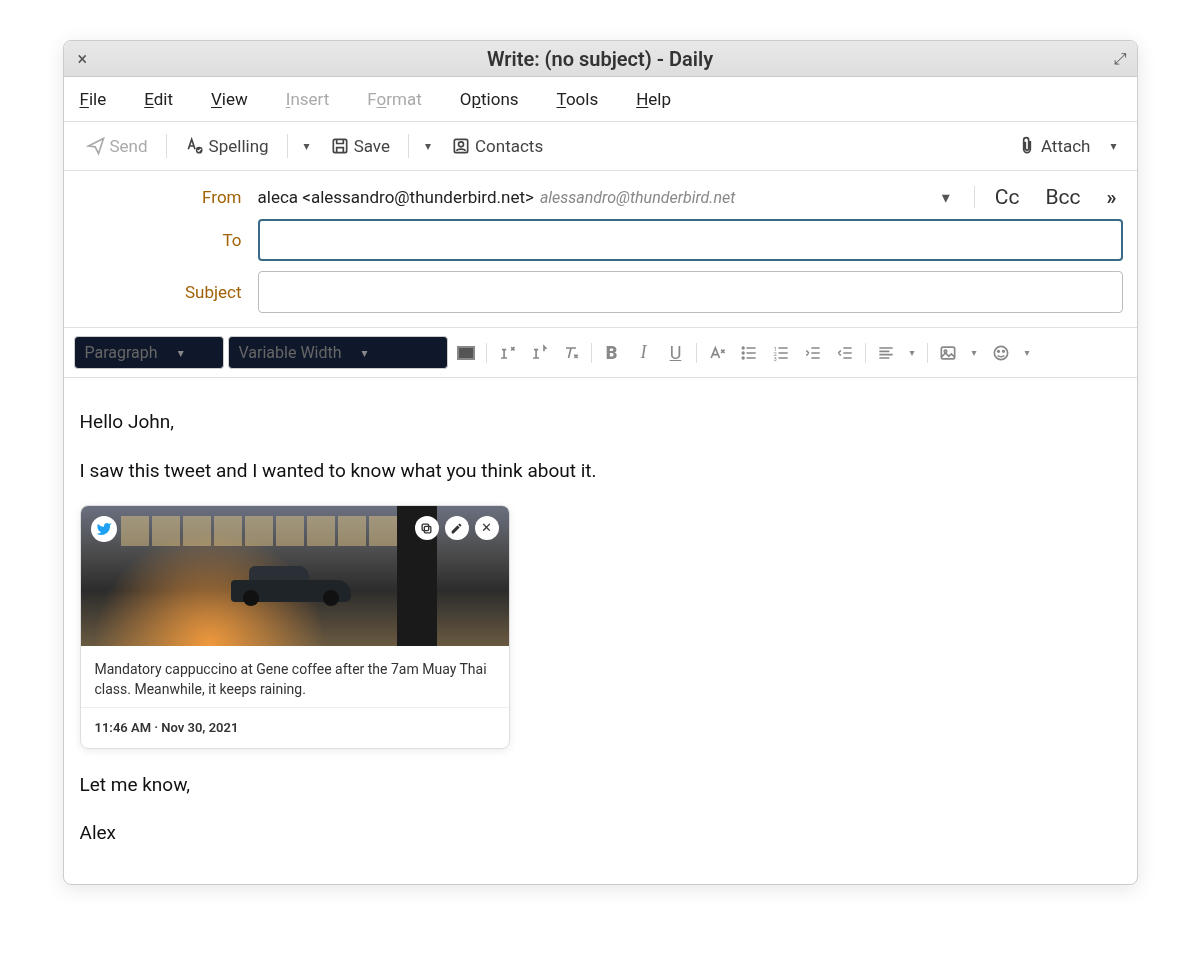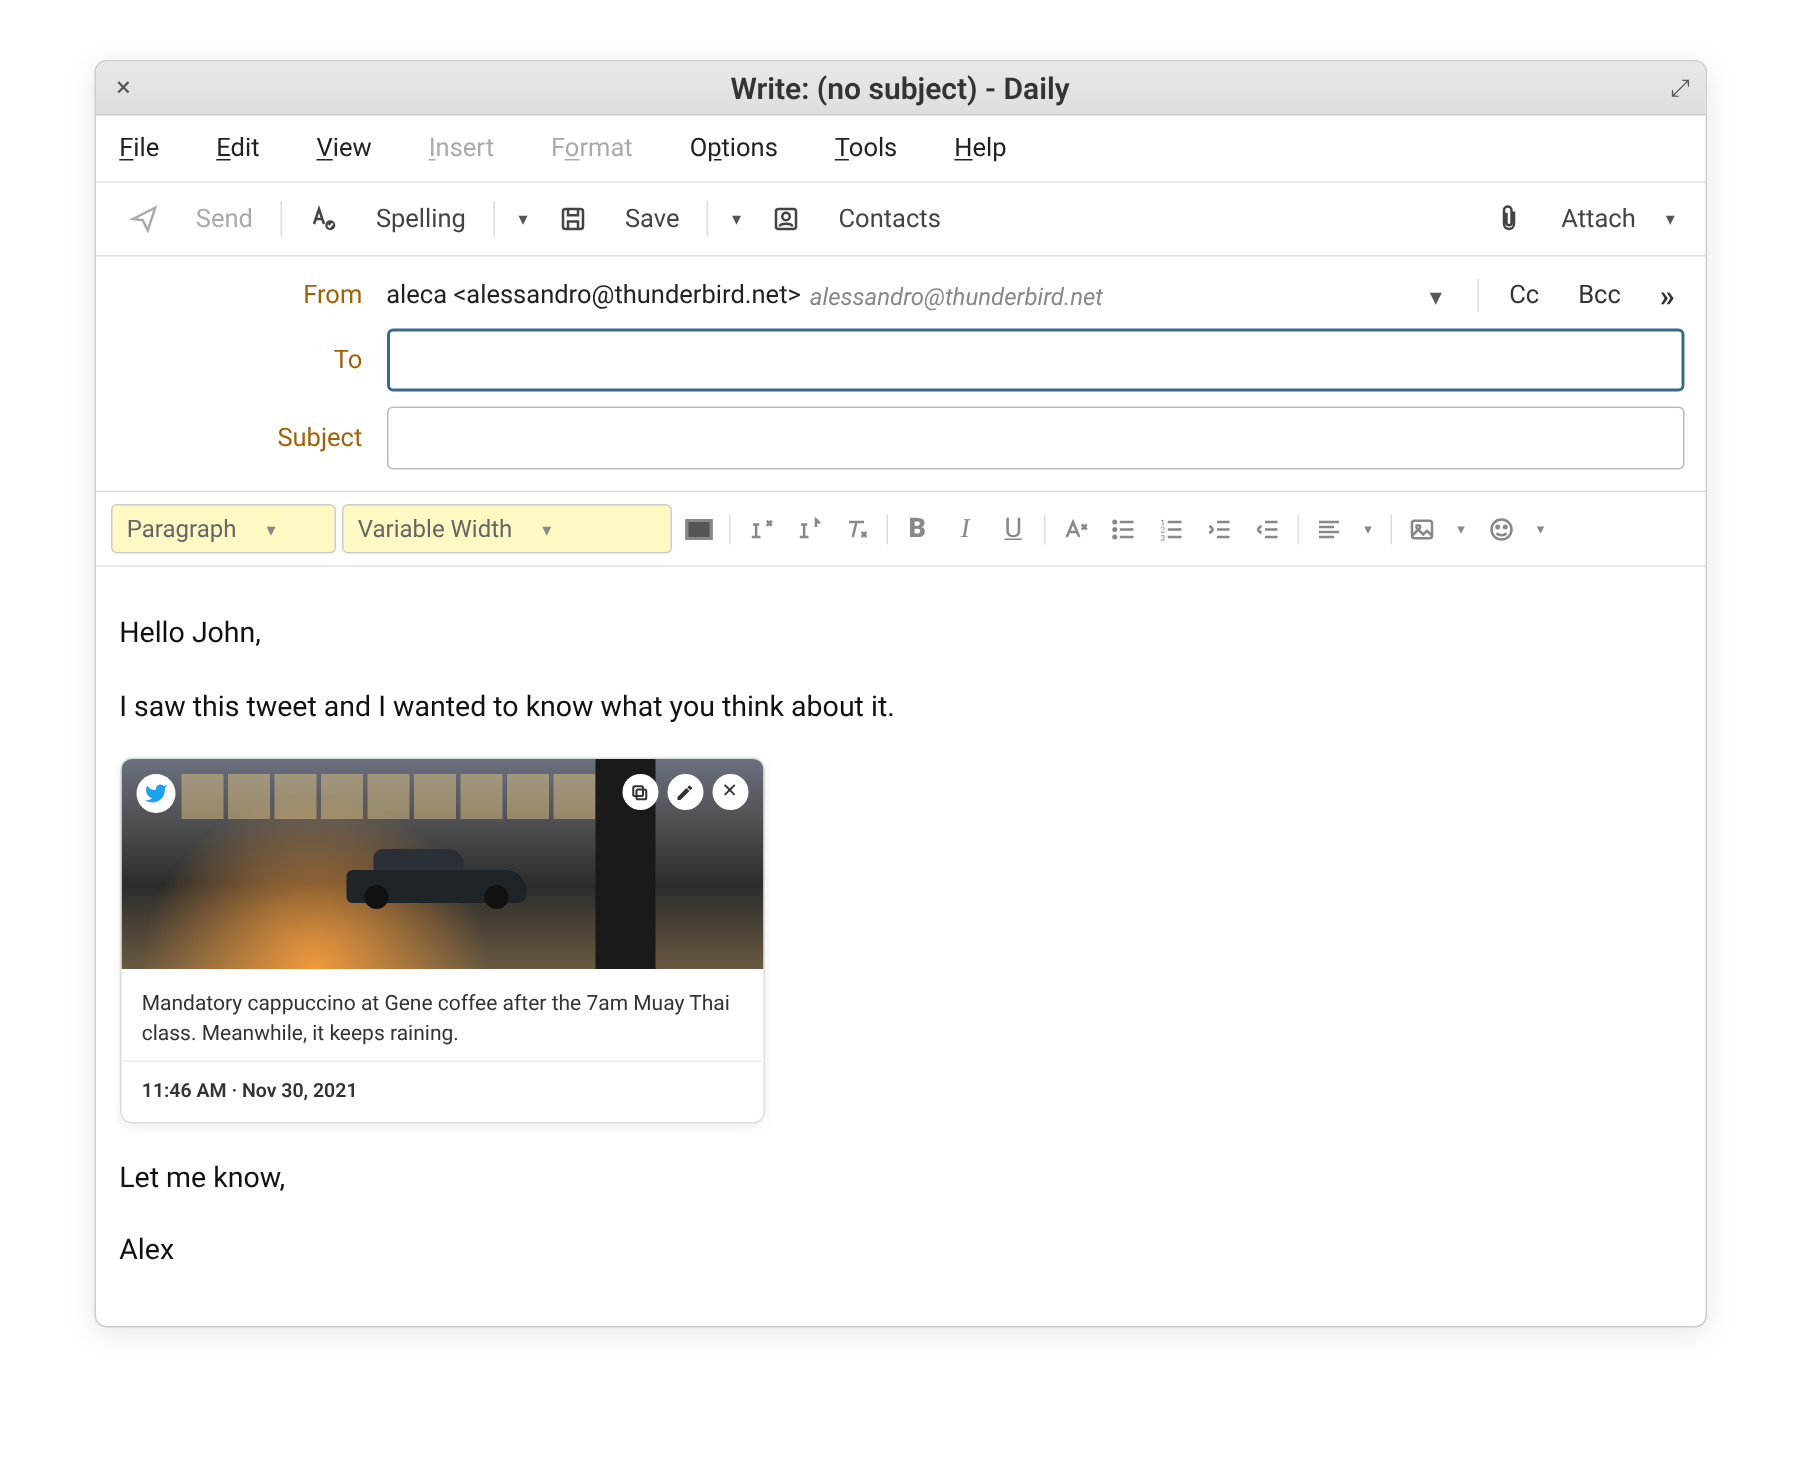--- a/index.html
+++ b/index.html
@@ -64,21 +64,21 @@
   display: flex;
   align-items: center;
   padding: 10px 14px;
   gap: 6px;
   border-bottom: 1px solid #e0e0e0;
   font-size: 17px;
   color: #444;
 }
 .tb-btn {
   display: flex;
-  gap: 25px;
+  gap: 4px;
   padding: 4px 8px;
   cursor: pointer;
   color: #444;
 }
 .tb-btn.disabled { color: #aaa; cursor: default; }
 .tb-sep { width: 1px; height: 24px; background: #ddd; margin: 0 4px; }
 .tb-chevron { font-size: 12px; color: #555; padding: 0 6px; cursor: pointer; }
 .tb-spacer { flex: 1; }
 .icon-svg { width: 20px; height: 20px; display: inline-block; }
 .headers {
@@ -106,21 +106,21 @@
   margin-left: 6px;
 }
 .from-dropdown {
   margin-left: auto;
   margin-right: 10px;
   color: #555;
   cursor: pointer;
 }
 .hrow .divider { width: 1px; height: 22px; background: #ddd; margin: 0 14px; }
 .cc-btn, .bcc-btn, .more-btn {
-  font-size: 17px;
+  font-size: 21px;
   color: #333;
   cursor: pointer;
   padding: 0 6px;
 }
 .more-btn { font-weight: bold; font-size: 20px; }
 .input-field {
   flex: 1;
   height: 42px;
   border: 1px solid #bbb;
   border-radius: 4px;
@@ -142,21 +142,21 @@
 .fmt-select {
   border: 1px solid #ccc;
   border-radius: 4px;
   padding: 6px 10px;
   font-size: 16px;
   color: #666;
   display: flex;
   align-items: center;
   gap: 20px;
   cursor: pointer;
-  background: #fef9c3;
+  background: #0f172a;
 }
 .fmt-select .chev { font-size: 12px; color: #888; }
 .fmt-icon {
   width: 28px;
   height: 28px;
   display: flex;
   align-items: center;
   justify-content: center;
   color: #888;
   cursor: pointer;

